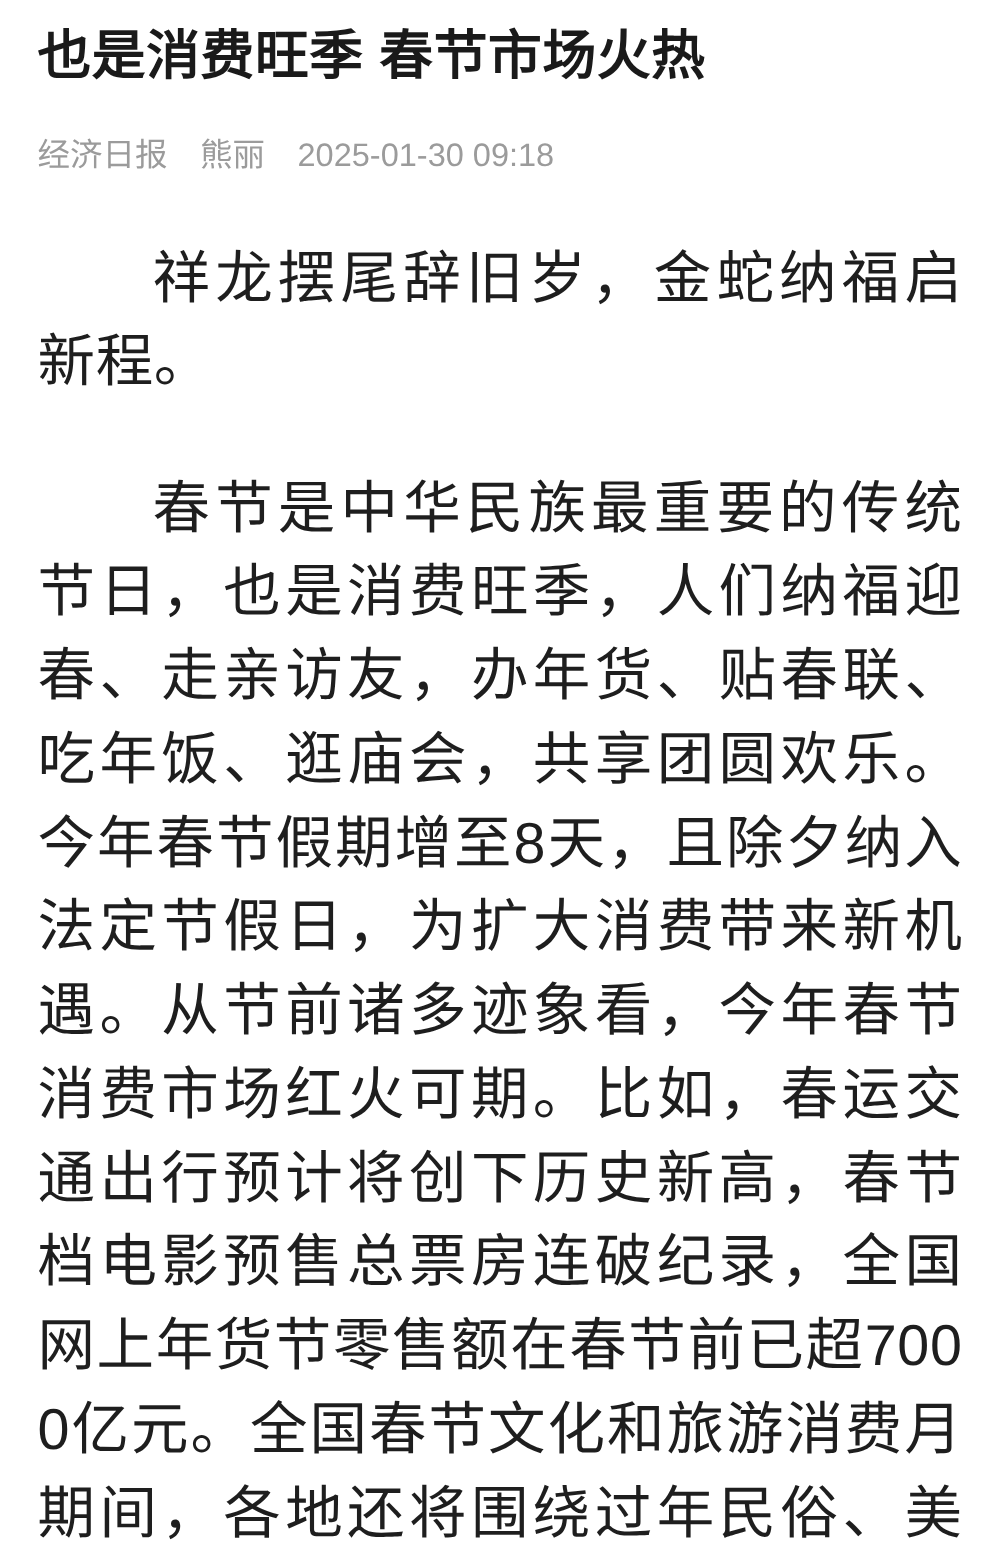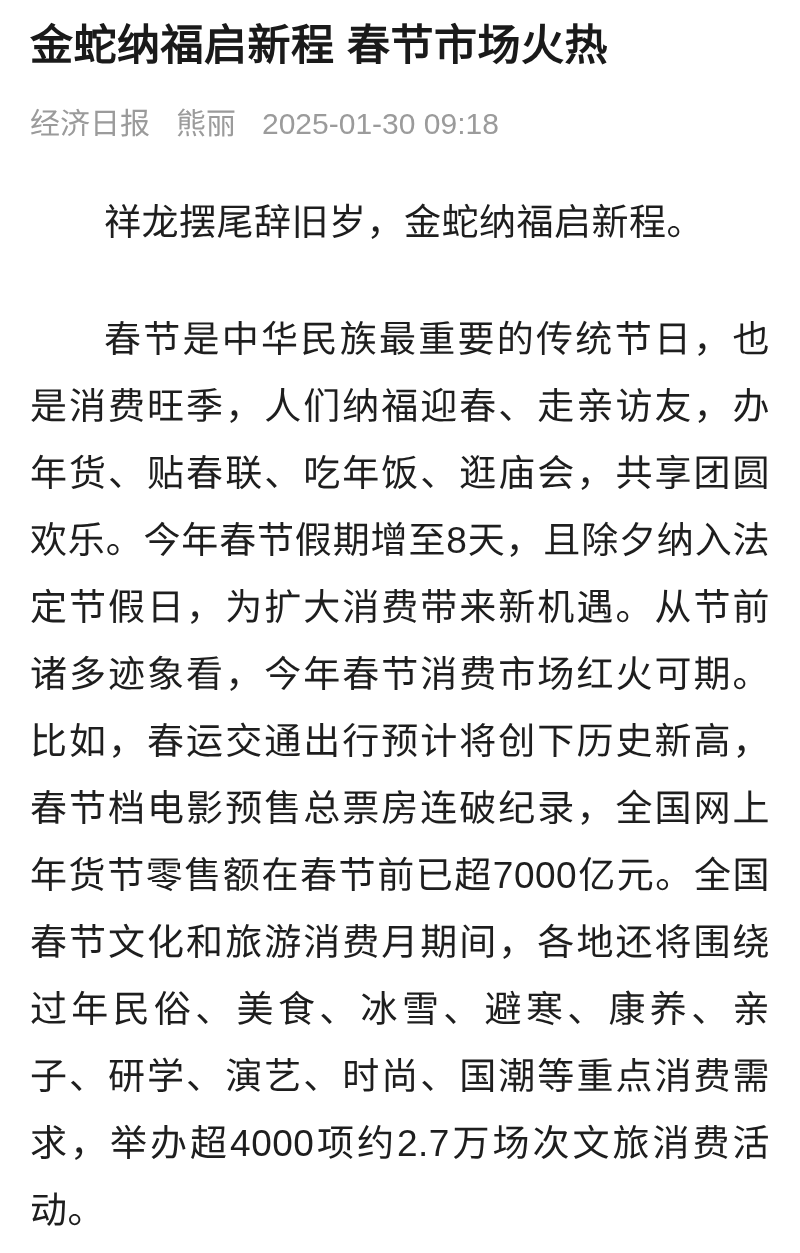--- a/index.html
+++ b/index.html
@@ -26,46 +26,46 @@
     line-height: 58px;
     font-weight: 700;
     color: #1a1a1a;
     letter-spacing: 0.5px;
   }
   .article-byline {
     display: flex;
     align-items: baseline;
     gap: 26px;
     margin: 0 0 49px 0;
-    font-size: 30px;
+    font-size: 26px;
     line-height: 32px;
     font-weight: 400;
     color: #9b9b9b;
   }
   .article-body p {
     margin: 0 0 50px 0;
-    font-size: 37px;
+    font-size: 46px;
     line-height: 67px;
     font-weight: 400;
     color: #1e1e1e;
     letter-spacing: 0.5px;
     text-align: justify;
     text-indent: 2em;
     word-break: break-all;
   }
   .article-body p:last-child {
     margin-bottom: 0;
   }
 </style>
 </head>
 <body>
 
 <article class="article">
 
-  <h1 class="article-title">金蛇纳福启新程 春节市场火热</h1>
+  <h1 class="article-title">也是消费旺季 春节市场火热</h1>
 
   <div class="article-byline">
     <span>经济日报</span>
     <span>熊丽</span>
     <span>2025-01-30 09:18</span>
   </div>
 
   <section class="article-body">
     <p>祥龙摆尾辞旧岁，金蛇纳福启新程。</p>
     <p>春节是中华民族最重要的传统节日，也是消费旺季，人们纳福迎春、走亲访友，办年货、贴春联、吃年饭、逛庙会，共享团圆欢乐。今年春节假期增至8天，且除夕纳入法定节假日，为扩大消费带来新机遇。从节前诸多迹象看，今年春节消费市场红火可期。比如，春运交通出行预计将创下历史新高，春节档电影预售总票房连破纪录，全国网上年货节零售额在春节前已超7000亿元。全国春节文化和旅游消费月期间，各地还将围绕过年民俗、美食、冰雪、避寒、康养、亲子、研学、演艺、时尚、国潮等重点消费需求，举办超4000项约2.7万场次文旅消费活动。</p>

